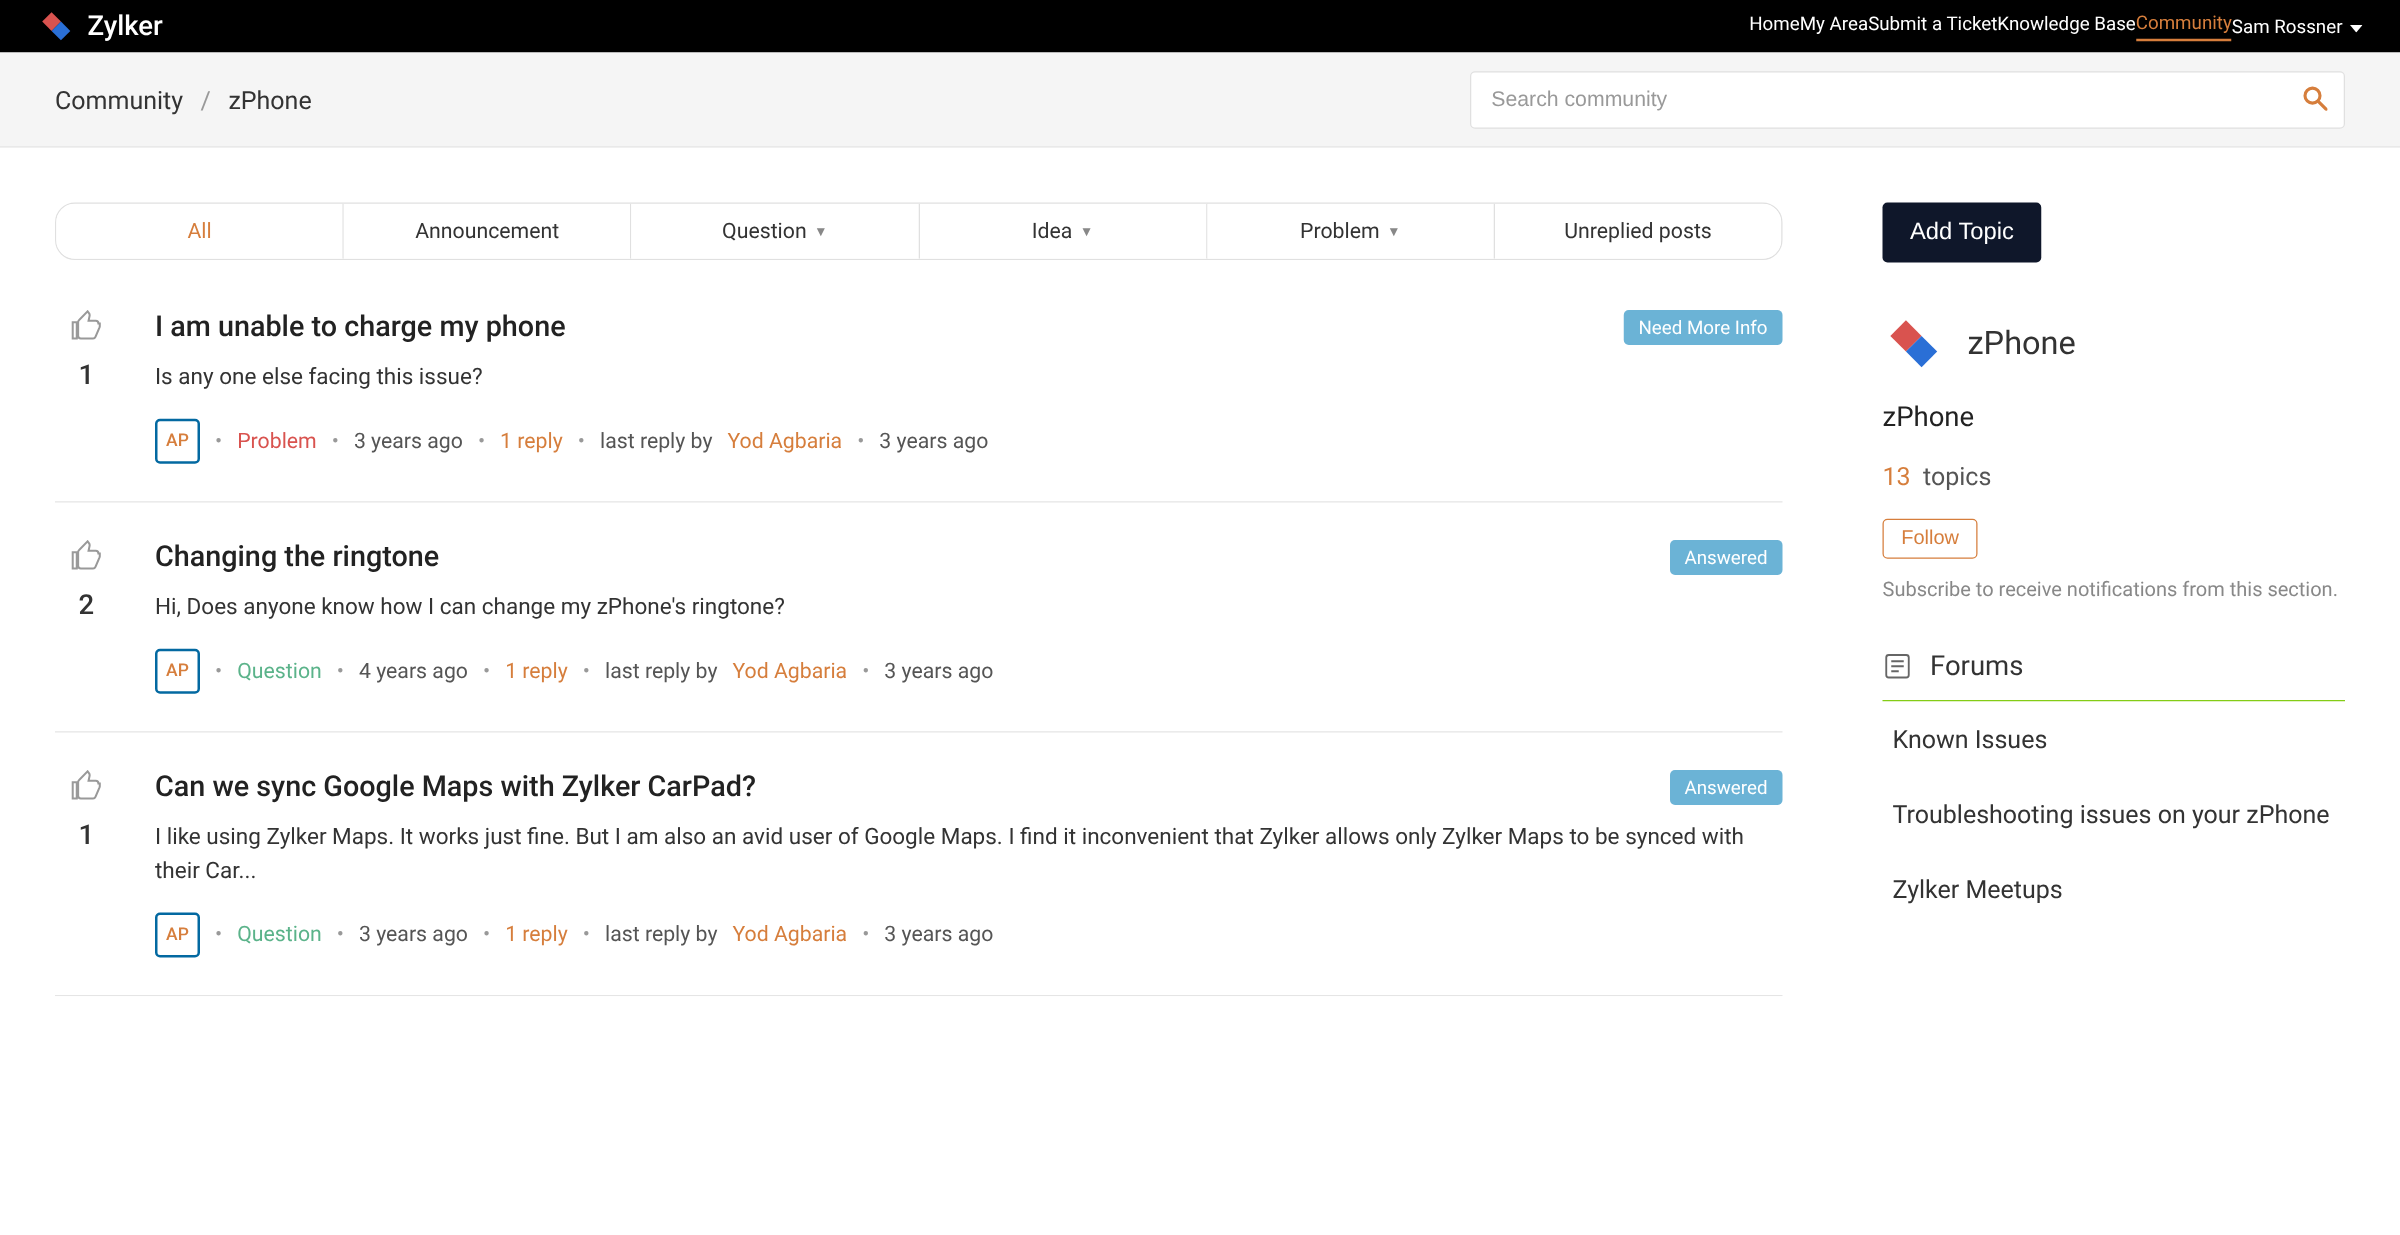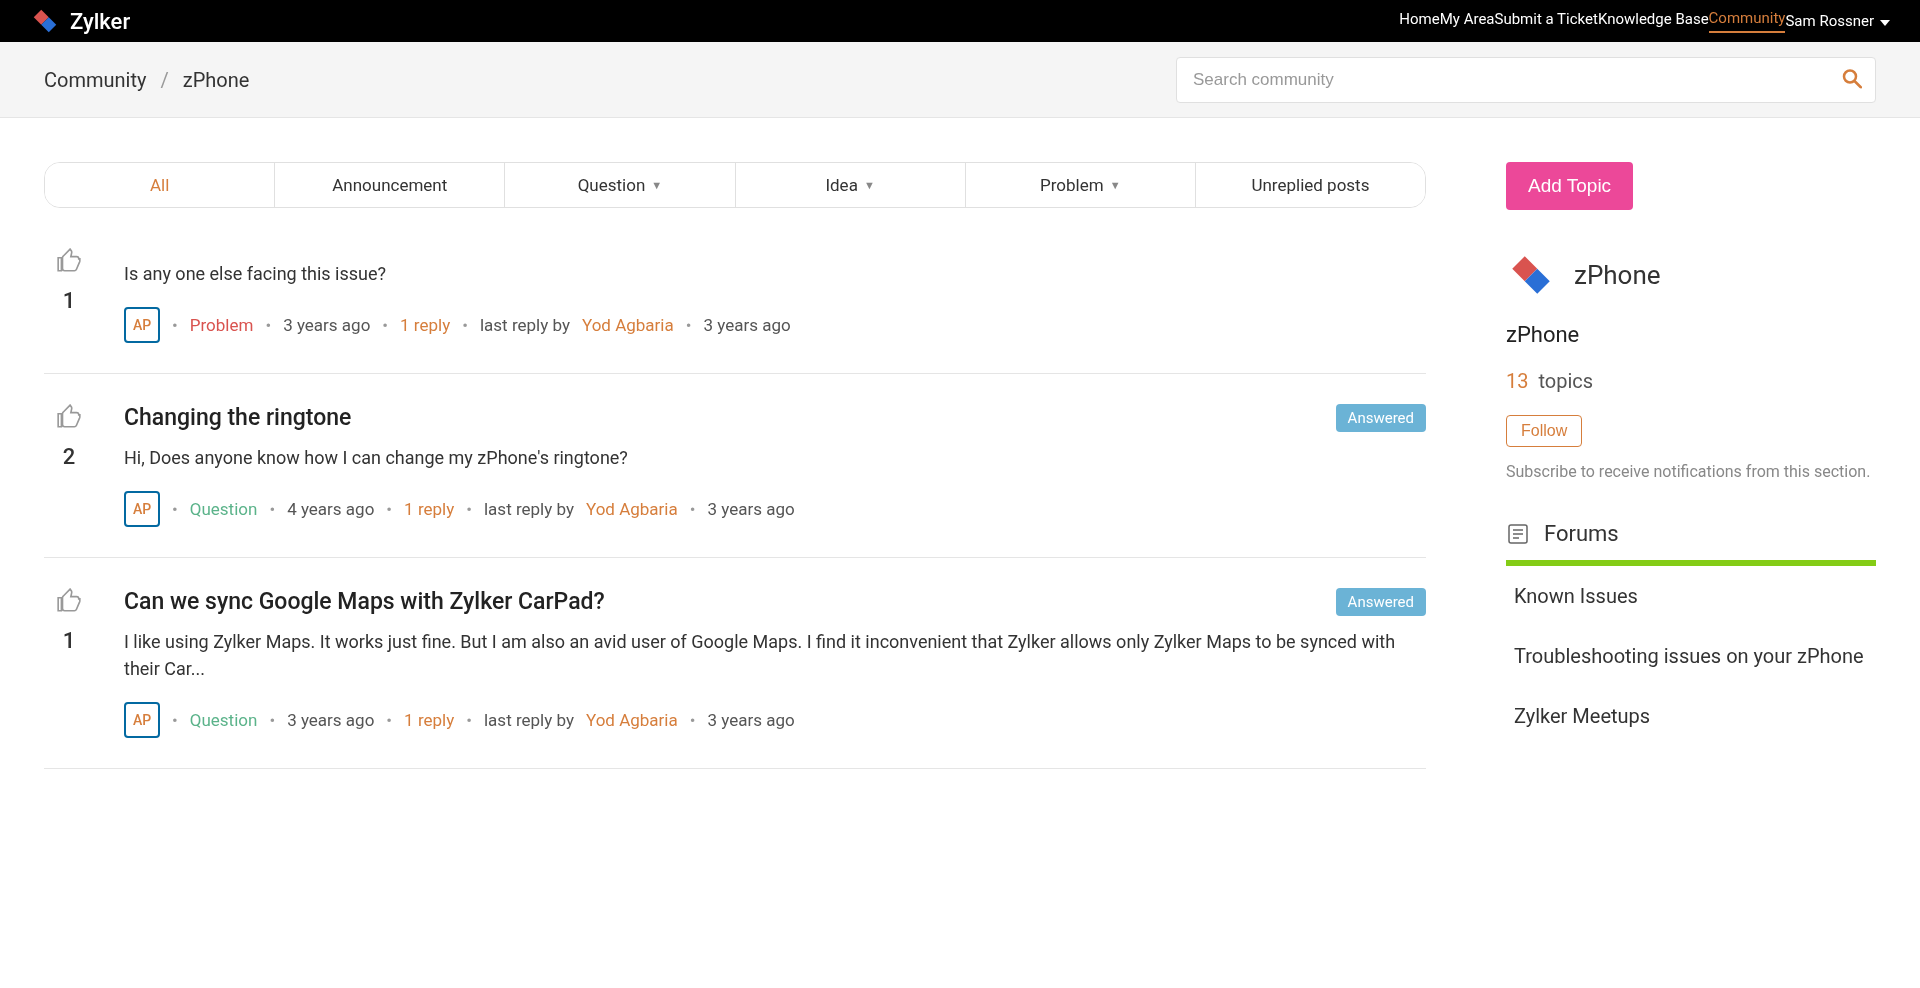--- a/index.html
+++ b/index.html
@@ -41,30 +41,30 @@
 .badge-info { background: #6bb3d6; }
 .badge-answered { background: #6bb3d6; }
 .topic-excerpt { margin-top: 12px; font-size: 18px; color: #333; line-height: 1.5; }
 .topic-meta { margin-top: 20px; display: flex; align-items: center; gap: 12px; font-size: 17px; color: #555; flex-wrap: wrap; }
 .avatar { width: 36px; height: 36px; border: 2px solid #0369a1; border-radius: 4px; display: flex; align-items: center; justify-content: center; color: #d67e3c; font-size: 14px; font-weight: 500; background: #fff; }
 .dot { color: #999; }
 .type-problem { color: #d9534f; }
 .type-question { color: #5bb38a; }
 .reply-link { color: #d67e3c; cursor: pointer; }
 .author-link { color: #d67e3c; cursor: pointer; }
-.add-topic-btn { background: #ec4899; color: #fff; border: none; padding: 13px 22px; font-size: 19px; border-radius: 4px; cursor: pointer; }
+.add-topic-btn { background: #0f172a; color: #fff; border: none; padding: 13px 22px; font-size: 19px; border-radius: 4px; cursor: pointer; }
 .side-logo { display: flex; align-items: center; gap: 18px; margin-top: 40px; }
 .side-icon { width: 50px; height: 50px; }
 .side-title { font-size: 26px; color: #333; }
 .side-name { font-size: 22px; margin-top: 22px; color: #222; }
 .side-topics { margin-top: 22px; font-size: 20px; color: #555; }
 .side-topics .count { color: #d67e3c; }
 .follow-btn { margin-top: 22px; border: 1px solid #d67e3c; color: #d67e3c; background: #fff; padding: 6px 14px; border-radius: 4px; font-size: 16px; cursor: pointer; }
 .side-desc { margin-top: 15px; color: #888; font-size: 16px; }
-.forums-head { display: flex; align-items: center; gap: 14px; margin-top: 40px; padding-bottom: 14px; border-bottom: 6px solid #84cc16; font-size: 22px; color: #333; }
+.forums-head { display: flex; align-items: flex-start; gap: 14px; margin-top: 40px; padding-bottom: 14px; border-bottom: 1px solid #84cc16; font-size: 22px; color: #333; }
 .forum-item { padding: 18px 8px; font-size: 20px; color: #333; cursor: pointer; }
 </style>
 </head>
 <body>
 
 <header class="header">
   <div class="logo-area">
     <svg class="logo-icon" viewBox="0 0 40 40">
       <path d="M5 15 L15 5 L25 15 L15 25 Z" fill="#d9534f"></path>
       <path d="M15 25 L25 15 L35 25 L25 35 Z" fill="#2a6fd6"></path>
@@ -134,20 +134,24 @@
     <div class="topics">
 
       <div class="topic">
         <div class="votecol">
           <span class="thumb"><svg width="26" height="26" viewBox="0 0 24 24">
                 <path d="M2 21h3V9H2v12zm19-11c0-1.1-.9-2-2-2h-5.3l.8-3.8V3.6c0-.4-.2-.8-.4-1.1L13 1 6.6 7.6C6.2 7.9 6 8.4 6 9v10c0 1.1.9 2 2 2h9c.8 0 1.5-.5 1.8-1.2l3-7c.1-.3.2-.5.2-.8v-2z" fill="none" stroke="#999" stroke-width="1.5"></path>
               </svg></span>
           <span class="votecount">1</span>
         </div>
         <div class="topic-body">
+          <div class="topic-headrow">
+            <h3 class="topic-title">I am unable to charge my phone</h3>
+            <span class="badge badge-info">Need More Info</span>
+          </div>
           <p class="topic-excerpt">Is any one else facing this issue?</p>
           <div class="topic-meta">
             <span class="avatar">AP</span>
             <span class="dot">•</span>
             <span class="type-problem">Problem</span>
             <span class="dot">•</span>
             <span>3 years ago</span>
             <span class="dot">•</span>
             <span class="reply-link">1 reply</span>
             <span class="dot">•</span>

